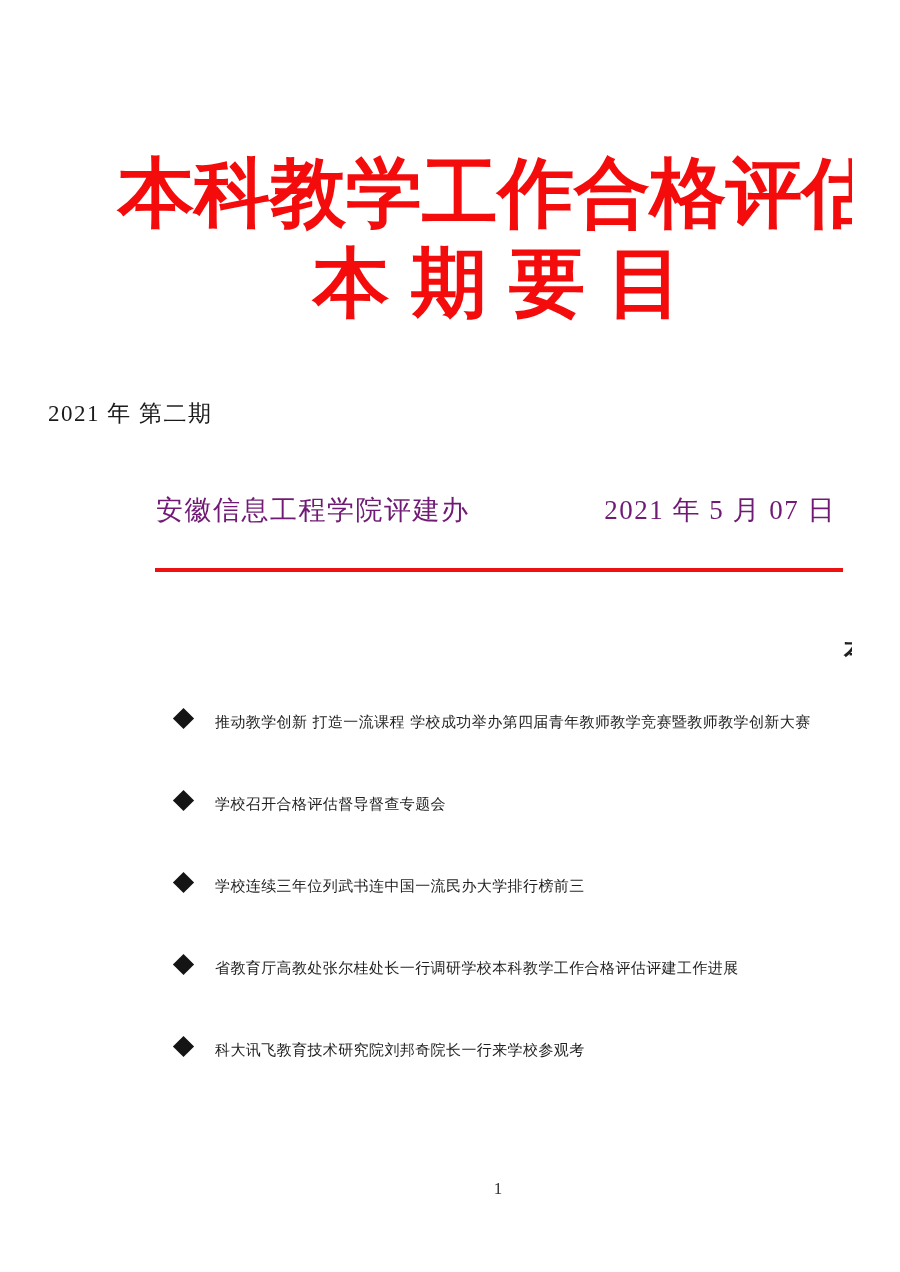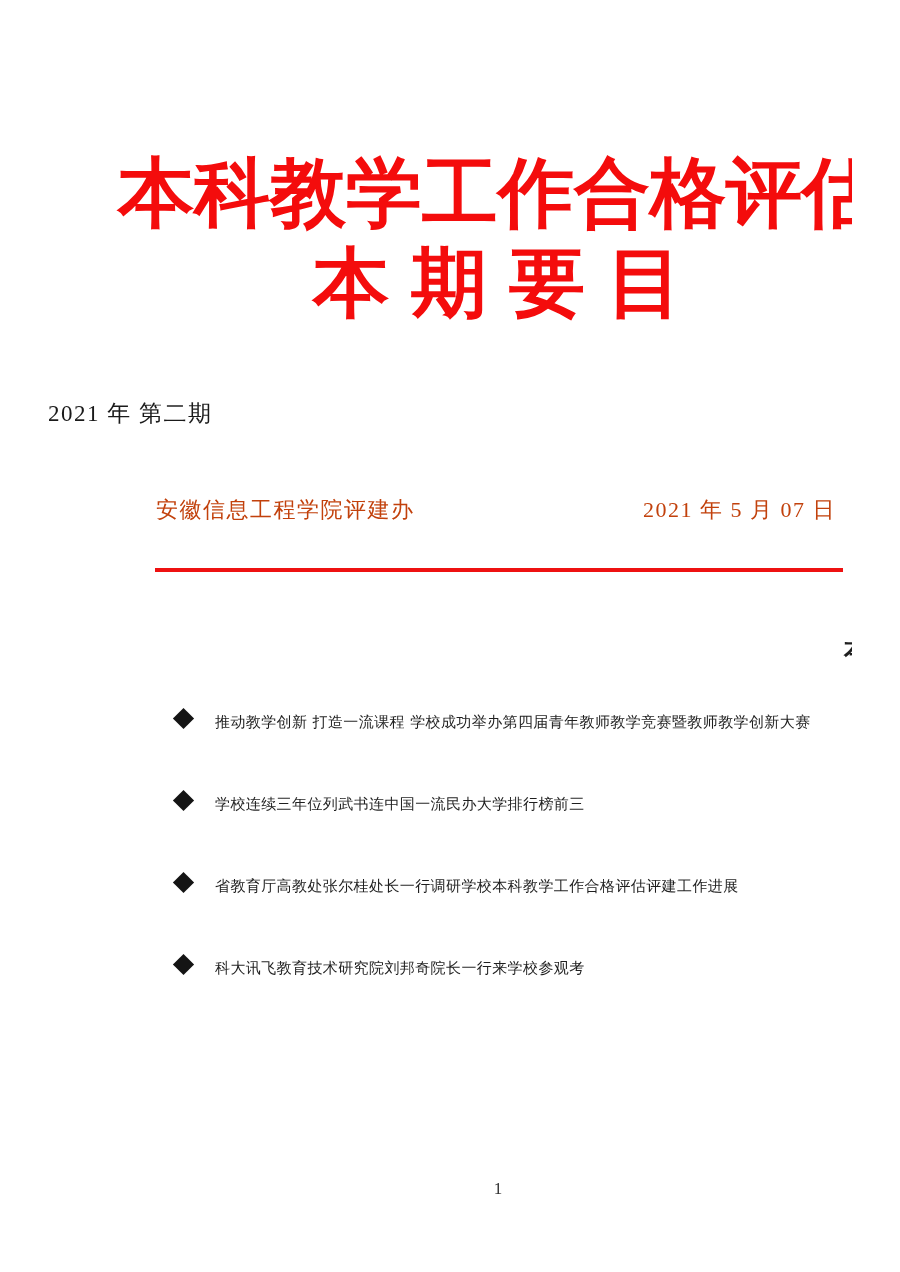--- a/index.html
+++ b/index.html
@@ -67,23 +67,23 @@
   
   .imprint-row {
     position: absolute;
     left: 108px;
     top: 494px;
     width: 688px;
     display: flex;
     align-items: baseline;
     justify-content: space-between;
     font-family: "Liberation Serif", "DejaVu Serif", serif;
-    font-size: 22px;
+    font-size: 27px;
     line-height: 32px;
-    color: #c2410c;
+    color: #701a75;
   }
 
   .imprint-issuer {
     letter-spacing: 1.5px;
     white-space: nowrap;
   }
 
   .imprint-date {
     letter-spacing: 1.5px;
     white-space: nowrap;
@@ -184,20 +184,23 @@
   <div class="red-rule"></div>
 
   <div class="contents-heading">本期要目</div>
 
   <div class="contents-list">
 
     <div class="contents-item">
       <span class="bullet-diamond"></span><span class="item-text">推动教学创新 打造一流课程 学校成功举办第四届青年教师教学竞赛暨教师教学创新大赛</span>
     </div>
 
+    <div class="contents-item">
+      <span class="bullet-diamond"></span><span class="item-text">学校召开合格评估督导督查专题会</span>
+    </div>
 
     <div class="contents-item">
       <span class="bullet-diamond"></span><span class="item-text">学校连续三年位列武书连中国一流民办大学排行榜前三</span>
     </div>
 
     <div class="contents-item">
       <span class="bullet-diamond"></span><span class="item-text">省教育厅高教处张尔桂处长一行调研学校本科教学工作合格评估评建工作进展</span>
     </div>
 
     <div class="contents-item">

